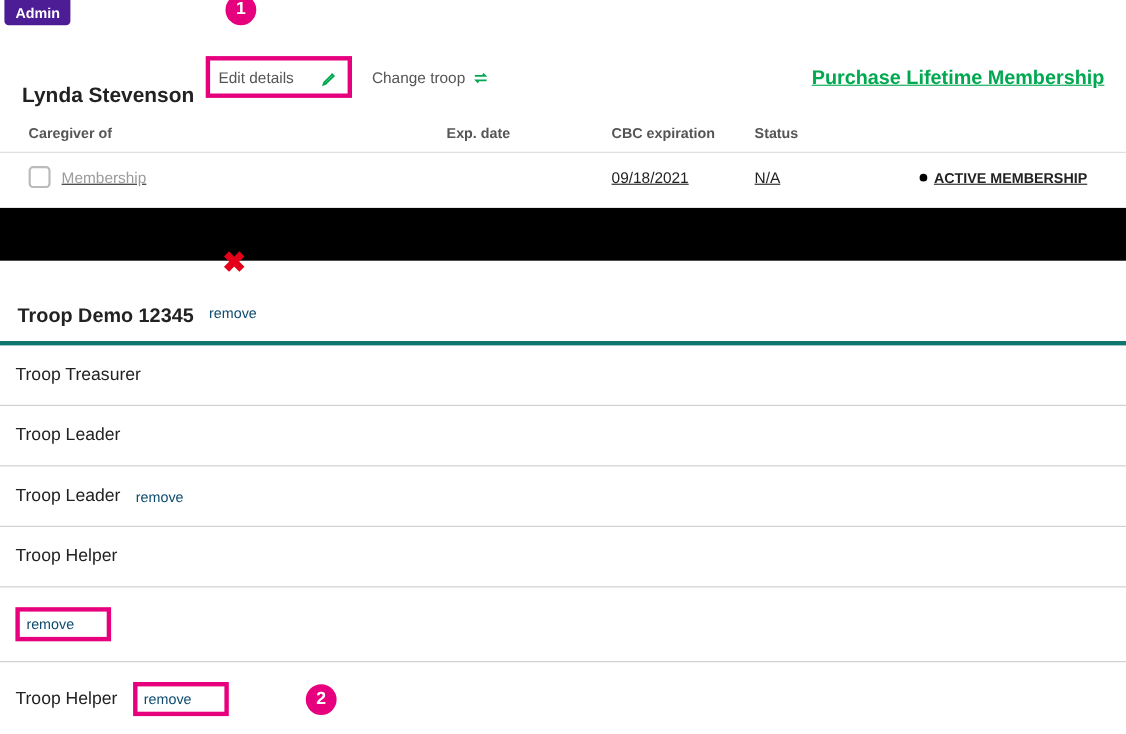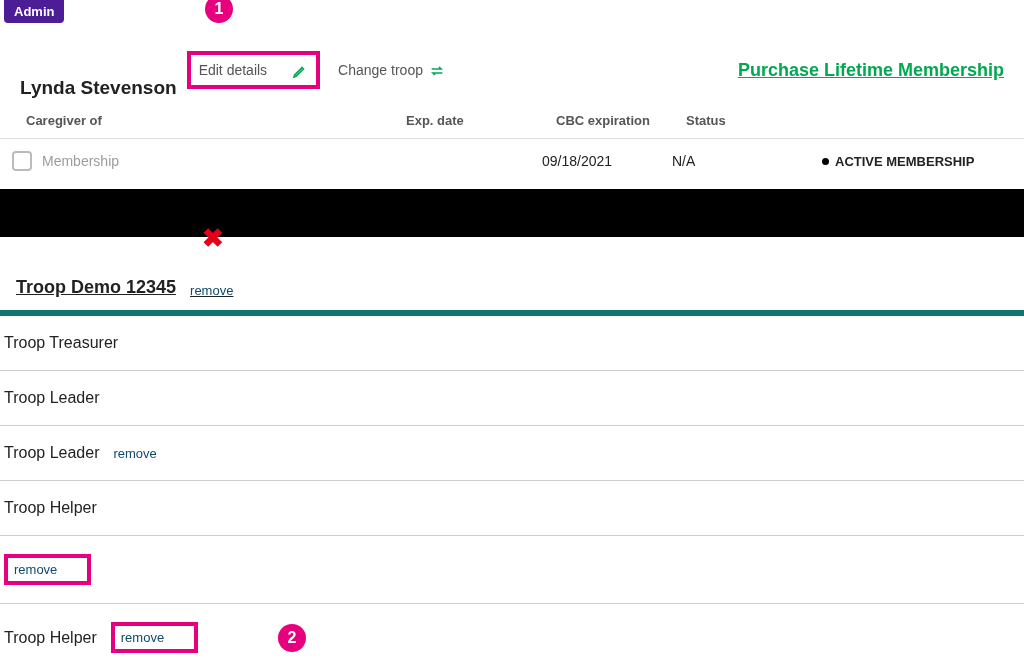--- a/index.html
+++ b/index.html
@@ -74,65 +74,65 @@
     grid-template-columns: 380px 150px 130px 150px 1fr;
     padding: 10px 26px 10px 26px;
     font-size: 13px;
     color: #555;
     font-weight: 600;
     border-bottom: 1px solid #ddd;
   }
   .table-row {
     display: grid;
     grid-template-columns: 380px 150px 130px 150px 1fr;
-    padding: 12px 12px;
+    padding: 12px 26px;
     font-size: 14px;
     align-items: center;
+    text-decoration: underline;
   }
   .part-cell { display: flex; align-items: center; gap: 10px; }
   .chk {
     width: 20px; height: 20px;
     border: 2px solid #bbb;
     border-radius: 4px;
     cursor: pointer;
   }
   .part-label { color: #9c9c9c; }
   .status-cell { font-weight: 700; font-size: 13px; display: flex; align-items: center; gap:6px; }
   .status-dot { width:7px; height:7px; background:#000; border-radius:50%; display:inline-block;}
   .black-bar { height: 48px; background: #000; width: 100%; margin-top: 6px;}
   
   .troop-section { position: relative; padding-top: 30px; }
   .troop-header {
     display: flex;
-    align-items: flex-end;
+    align-items: flex-start;
     gap: 14px;
     padding: 10px 16px 12px 16px;
-    border-bottom: 6px solid #0f766e;
+    border-bottom: 4px solid #0f766e;
     position: relative;
-    text-decoration: underline;
   }
   .troop-title { font-size: 18px; font-weight: 700; }
   .remove-link {
     font-size: 13px;
     color: #0c4a6e;
     cursor: pointer;
   }
   .x-mark {
     position: absolute;
     top: -14px;
     left: 202px;
     color: #e30018;
     font-size: 26px;
     font-weight: 900;
   }
   .role-row {
     display: flex;
     align-items: center;
     gap: 14px;
-    padding: 18px 4px;
+    padding: 18px 14px;
     border-bottom: 1px solid #ccc;
     font-size: 16px;
     color: #222;
     position: relative;
   }
   .remove-box {
     border: 4px solid #e6007e;
     padding: 4px 30px 4px 6px;
     display: inline-flex;
   }

